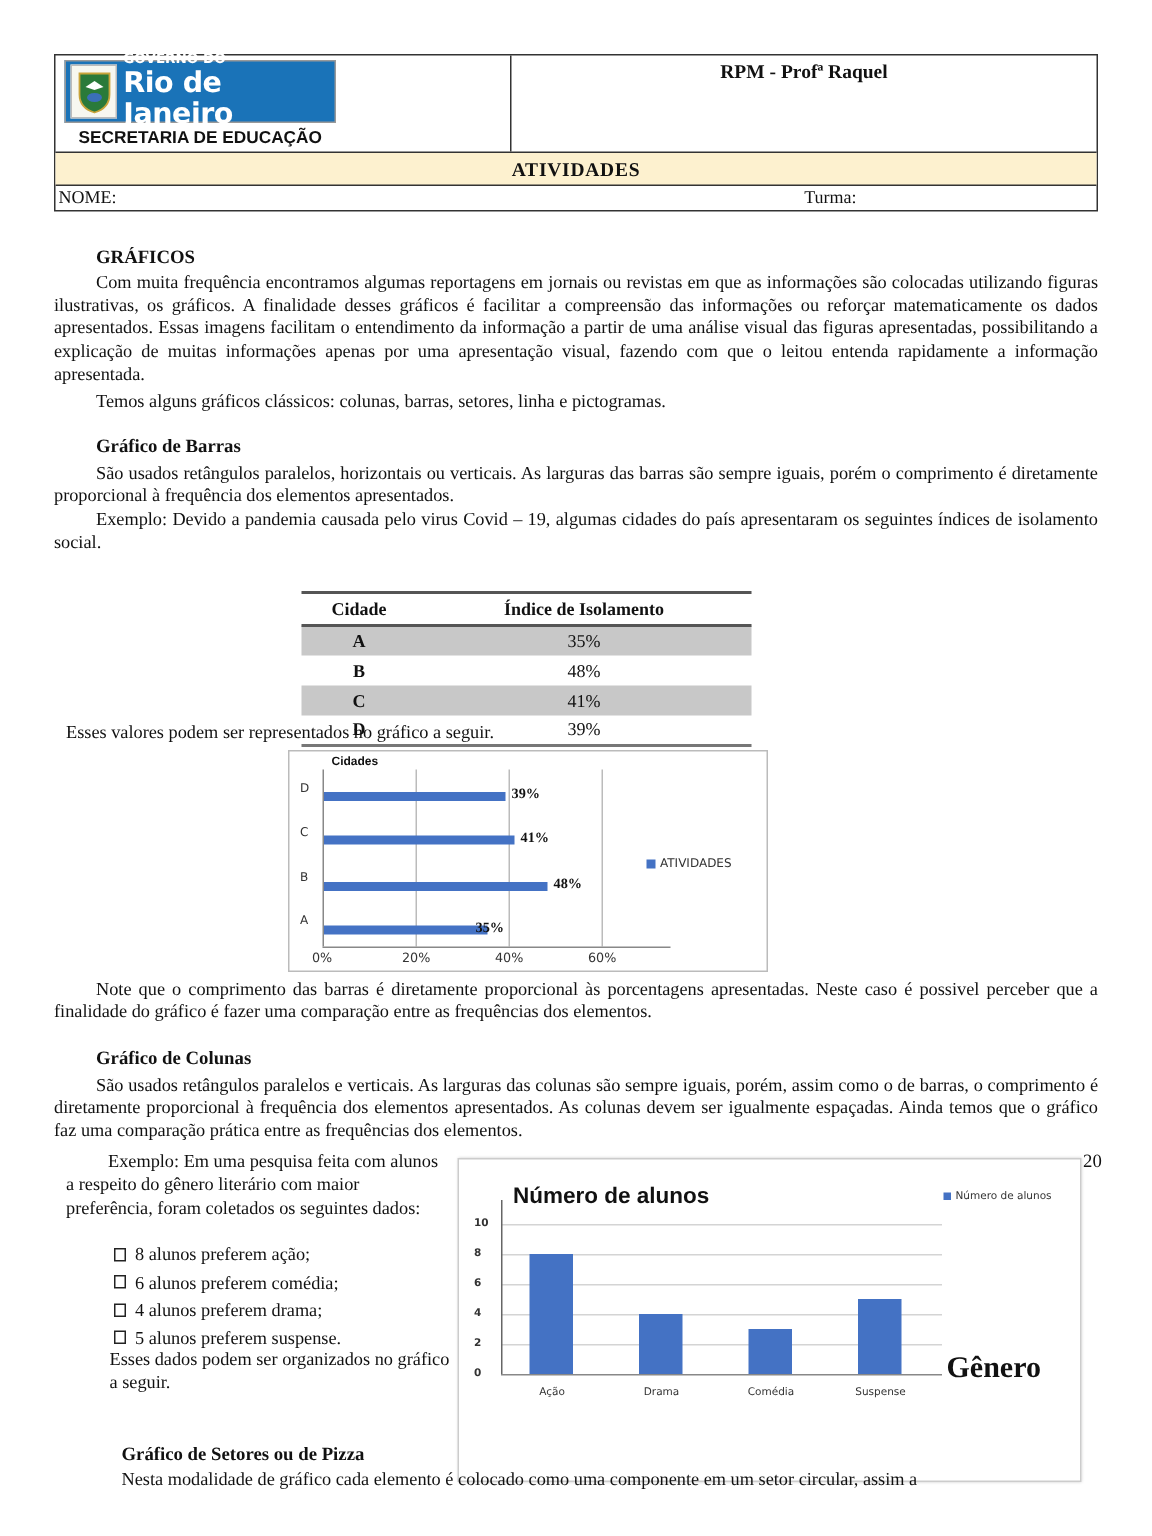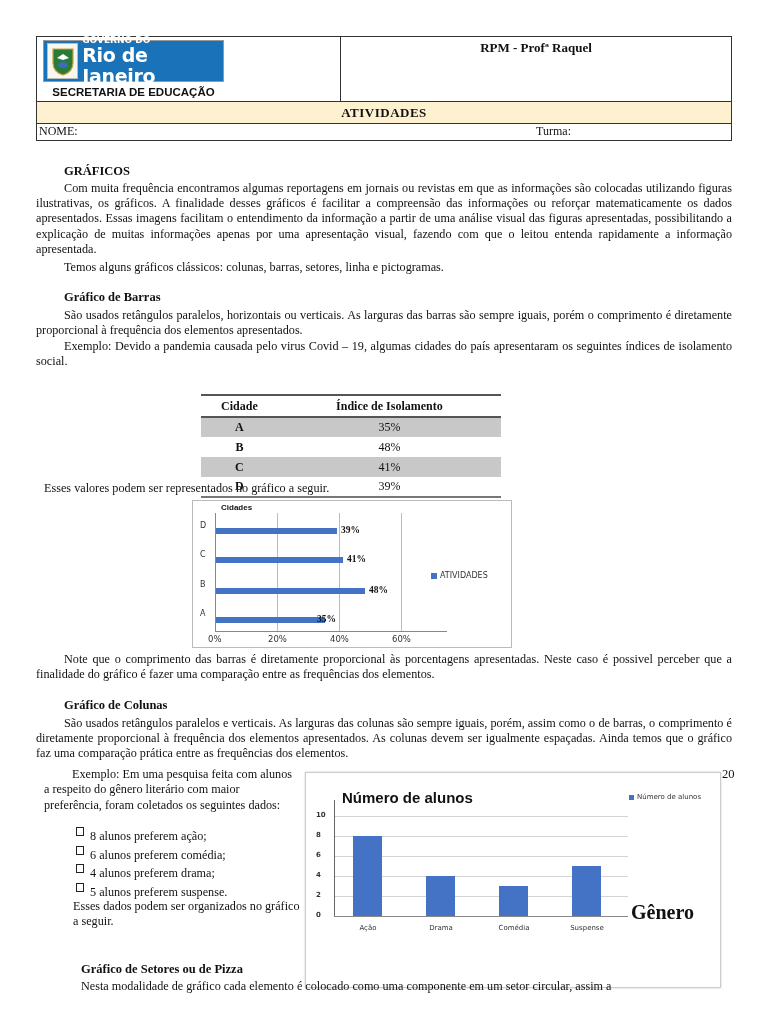--- a/index.html
+++ b/index.html
@@ -58,21 +58,21 @@
   .cchart .ctitle { position: absolute; left: 36px; top: 16px; font-size: 15px; font-weight: bold; font-family: "Liberation Sans", sans-serif; }
   .cchart .hgrid { position: absolute; left: 28px; width: 294px; height: 1px; background: #d4d4d4; }
   .cchart .yaxis { position: absolute; left: 28px; top: 27px; width: 1px; height: 116px; background: #666; }
   .cchart .col { position: absolute; width: 29px; background: #4472c4; }
   .cchart .ylab { position: absolute; left: 10px; font-size: 7px; color: #333; font-weight: bold; }
   .cchart .xlab { position: absolute; top: 151px; font-size: 7px; color: #333; width: 60px; text-align: center; }
   .cchart .genre { position: absolute; left: 325px; top: 128px; font-family: "Liberation Serif", serif; font-weight: bold; font-size: 20px; }
   .pagenum { position: absolute; left: 722px; top: 767px; font-size: 12.5px; }
 
   .bullets { position: absolute; left: 76px; top: 827px; line-height: 18.5px; font-size: 12.2px; }
-  .bullets li { list-style: none; display: flex; gap: 6px; align-items: flex-start; }
+  .bullets li { list-style: none; display: flex; gap: 6px; align-items: center; }
   .chk { display: inline-block; width: 8px; height: 9px; border: 1px solid #222; }
 </style>
 </head>
 <body>
 
 <div class="hdr">
   <div class="hdr-top">
     <div class="hdr-logos">
       <div class="rj">
         <div class="rj-box">

